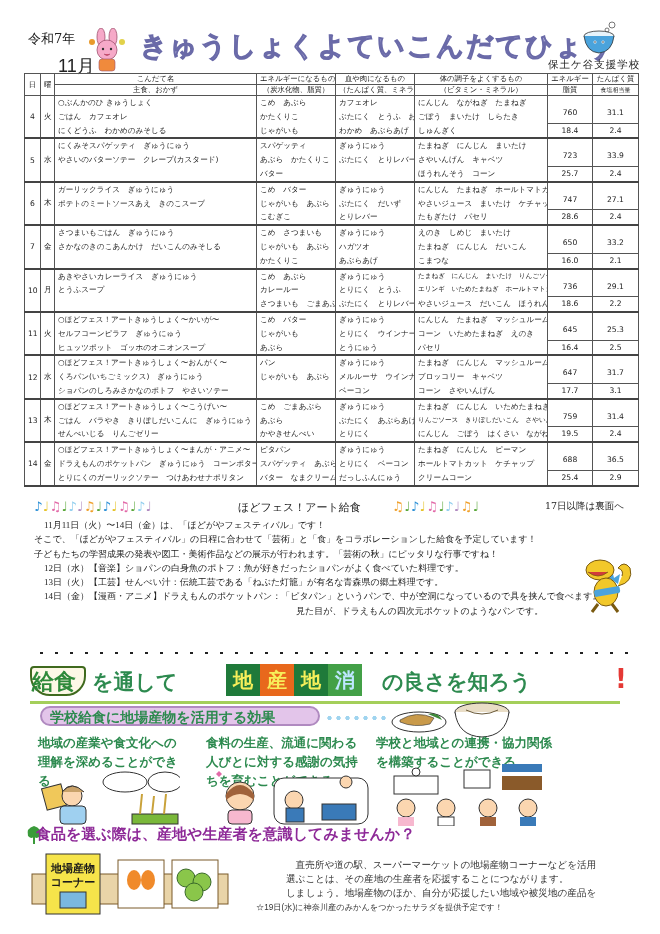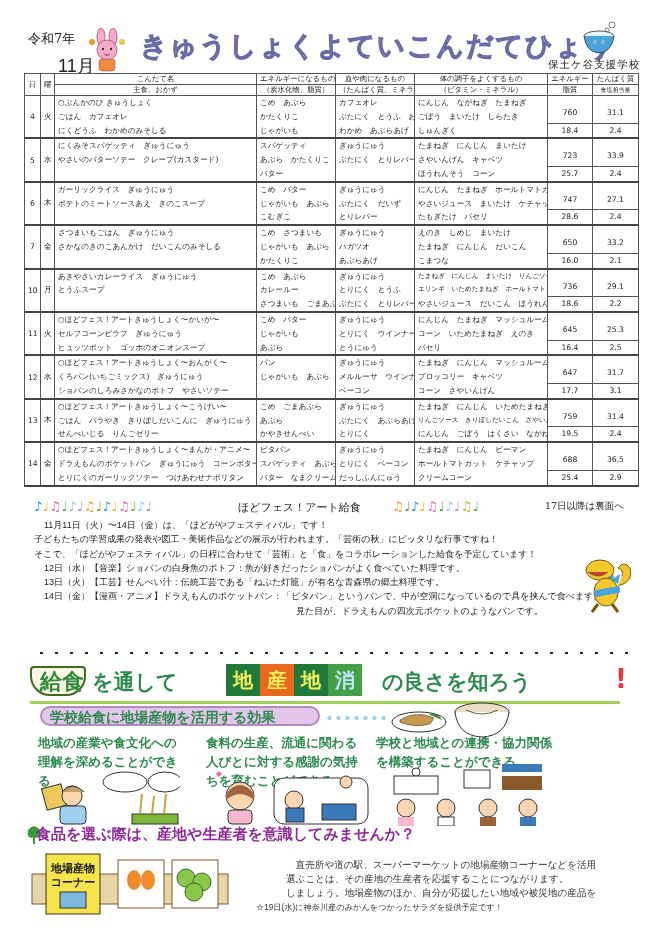--- a/index.html
+++ b/index.html
@@ -18,29 +18,29 @@
   table.menu td.c { text-align: center; }
   table.menu td.lines { padding: 0; vertical-align: top; }
   .ln { height: 13.8px; line-height: 13.8px; padding: 0 3px; }
   .num-cell { padding: 0 !important; vertical-align: top; }
   .num-top { height: 27.6px; line-height: 34px; text-align: center; border-bottom: 1px solid #555; }
   .num-bot { height: 13.8px; line-height: 13.8px; text-align: center; }
   tr.day { border-bottom: 2px solid #444; }
   .fes-heading { left: 238px; top: 500px; font-size: 11px; }
   .back-note { left: 545px; top: 500px; font-size: 9.5px; font-family: "DejaVu Serif", serif; }
 
-  .fes-body { left: 44px; top: 518px; width: 590px; font-size: 9px; line-height: 14.3px; font-family: Liberation Sans, sans-serif; }
+  .fes-body { left: 44px; top: 518px; width: 590px; font-size: 9px; line-height: 14.3px; font-family: Liberation Serif, serif; }
   .fes-body p { white-space: nowrap; }
 
   .mascot { left: 578px; top: 556px; width: 58px; height: 58px; }
 
   .dots { left: 34px; top: 651px; width: 600px; height: 4px; background: radial-gradient(circle, #222 1.2px, transparent 1.5px) 0 0 / 15px 4px repeat-x; }
 
   .banner { left: 30px; top: 660px; width: 600px; height: 40px; }
-  .b-kyushoku { position: absolute; left: 0; top: 6px; width: 56px; height: 30px; border: 2px solid #3f6a1e; border-radius: 4px 4px 20px 20px; background: #fdf8e6; color: #2f8a3a; font-size: 22px; font-weight: bold; text-align: right; line-height: 28px; }
+  .b-kyushoku { position: absolute; left: 0; top: 6px; width: 56px; height: 30px; border: 2px solid #3f6a1e; border-radius: 4px 4px 20px 20px; background: #fdf8e6; color: #2f8a3a; font-size: 22px; font-weight: bold; text-align: left; line-height: 28px; }
   .b-text { position: absolute; font-size: 21px; font-weight: bold; color: #2d8a4f; top: 8px; }
   .b-cell { position: absolute; top: 4px; width: 34px; height: 32px; font-size: 20px; font-weight: bold; color: #f7ef5a; text-align: center; line-height: 32px; }
   .b-cell.g { background: #1f7a3a; }
   .b-cell.o { background: #e8681c; }
   .b-cell.lg { background: #43a047; }
   .b-excl { position: absolute; left: 585px; top: 4px; font-size: 26px; color: #e53935; font-weight: bold; }
   .greenline { left: 30px; top: 701px; width: 590px; height: 3px; background: #a4cf5a; }
 
   .effect-pill { left: 40px; top: 706px; width: 280px; height: 20px; background: #e3c5ea; border: 2px solid #b08ac0; border-radius: 11px; font-size: 14px; font-weight: bold; color: #2d8a4f; line-height: 18px; padding-left: 8px; }
   .effect-dots { left: 325px; top: 716px; width: 65px; height: 4px; background: radial-gradient(circle, #9fd4ef 2px, transparent 2.2px) 0 0 / 9px 4px repeat-x; }
@@ -414,22 +414,22 @@
   <span style="color:#2a8fd6">♪</span><span style="color:#e6c32a">♩</span><span style="color:#e26aa8">♫</span><span style="color:#5aa83a">♩</span><span style="color:#8ecdee">♪</span><span style="color:#b08ac0">♩</span><span style="color:#f0a02a">♫</span><span style="color:#5aa83a">♩</span><span style="color:#2a8fd6">♪</span><span style="color:#e6c32a">♩</span><span style="color:#e26aa8">♫</span><span style="color:#5aa83a">♩</span><span style="color:#8ecdee">♪</span><span style="color:#b08ac0">♩</span>
 </div>
 <div class="abs fes-heading">ほどフェス！アート給食</div>
 <div class="abs" style="left:392px;top:499px;font-size:13px;letter-spacing:0.5px;">
   <span style="color:#f0a02a">♫</span><span style="color:#5aa83a">♩</span><span style="color:#2a8fd6">♪</span><span style="color:#e6c32a">♩</span><span style="color:#e26aa8">♫</span><span style="color:#5aa83a">♩</span><span style="color:#8ecdee">♪</span><span style="color:#b08ac0">♩</span><span style="color:#f0a02a">♫</span><span style="color:#5aa83a">♩</span>
 </div>
 <div class="abs back-note">17日以降は裏面へ</div>
 
 <div class="abs fes-body">
   <p style="padding-left:0">11月11日（火）〜14日（金）は、「ほどがやフェスティバル」です！</p>
+  <p style="margin-left:-10px">そこで、「ほどがやフェスティバル」の日程に合わせて「芸術」と「食」をコラボレーションした給食を予定しています！</p>
   <p style="margin-left:-10px">子どもたちの学習成果の発表や図工・美術作品などの展示が行われます。「芸術の秋」にピッタリな行事ですね！</p>
-  <p style="margin-left:-10px">そこで、「ほどがやフェスティバル」の日程に合わせて「芸術」と「食」をコラボレーションした給食を予定しています！</p>
   <p>12日（水）【音楽】ショパンの白身魚のポトフ：魚が好きだったショパンがよく食べていた料理です。</p>
   <p>13日（火）【工芸】せんべい汁：伝統工芸である「ねぶた灯籠」が有名な青森県の郷土料理です。</p>
   <p>14日（金）【漫画・アニメ】ドラえもんのポケットパン：「ピタパン」というパンで、中が空洞になっているので具を挟んで食べます。</p>
   <p style="padding-left:252px">見た目が、ドラえもんの四次元ポケットのようなパンです。</p>
 </div>
 
 <svg class="abs mascot" viewBox="0 0 58 58">
   <path d="M40 30 Q56 26 52 12 Q46 4 40 12 Q46 14 44 20" fill="#f2c82a" stroke="#7a5a10" stroke-width="1"></path>
   <path d="M28 20 L34 14 L36 22 L42 18 L40 28" fill="#4aa3dc"></path>
   <ellipse cx="22" cy="14" rx="14" ry="10" fill="#f2c82a" stroke="#7a5a10" stroke-width="1"></ellipse>

